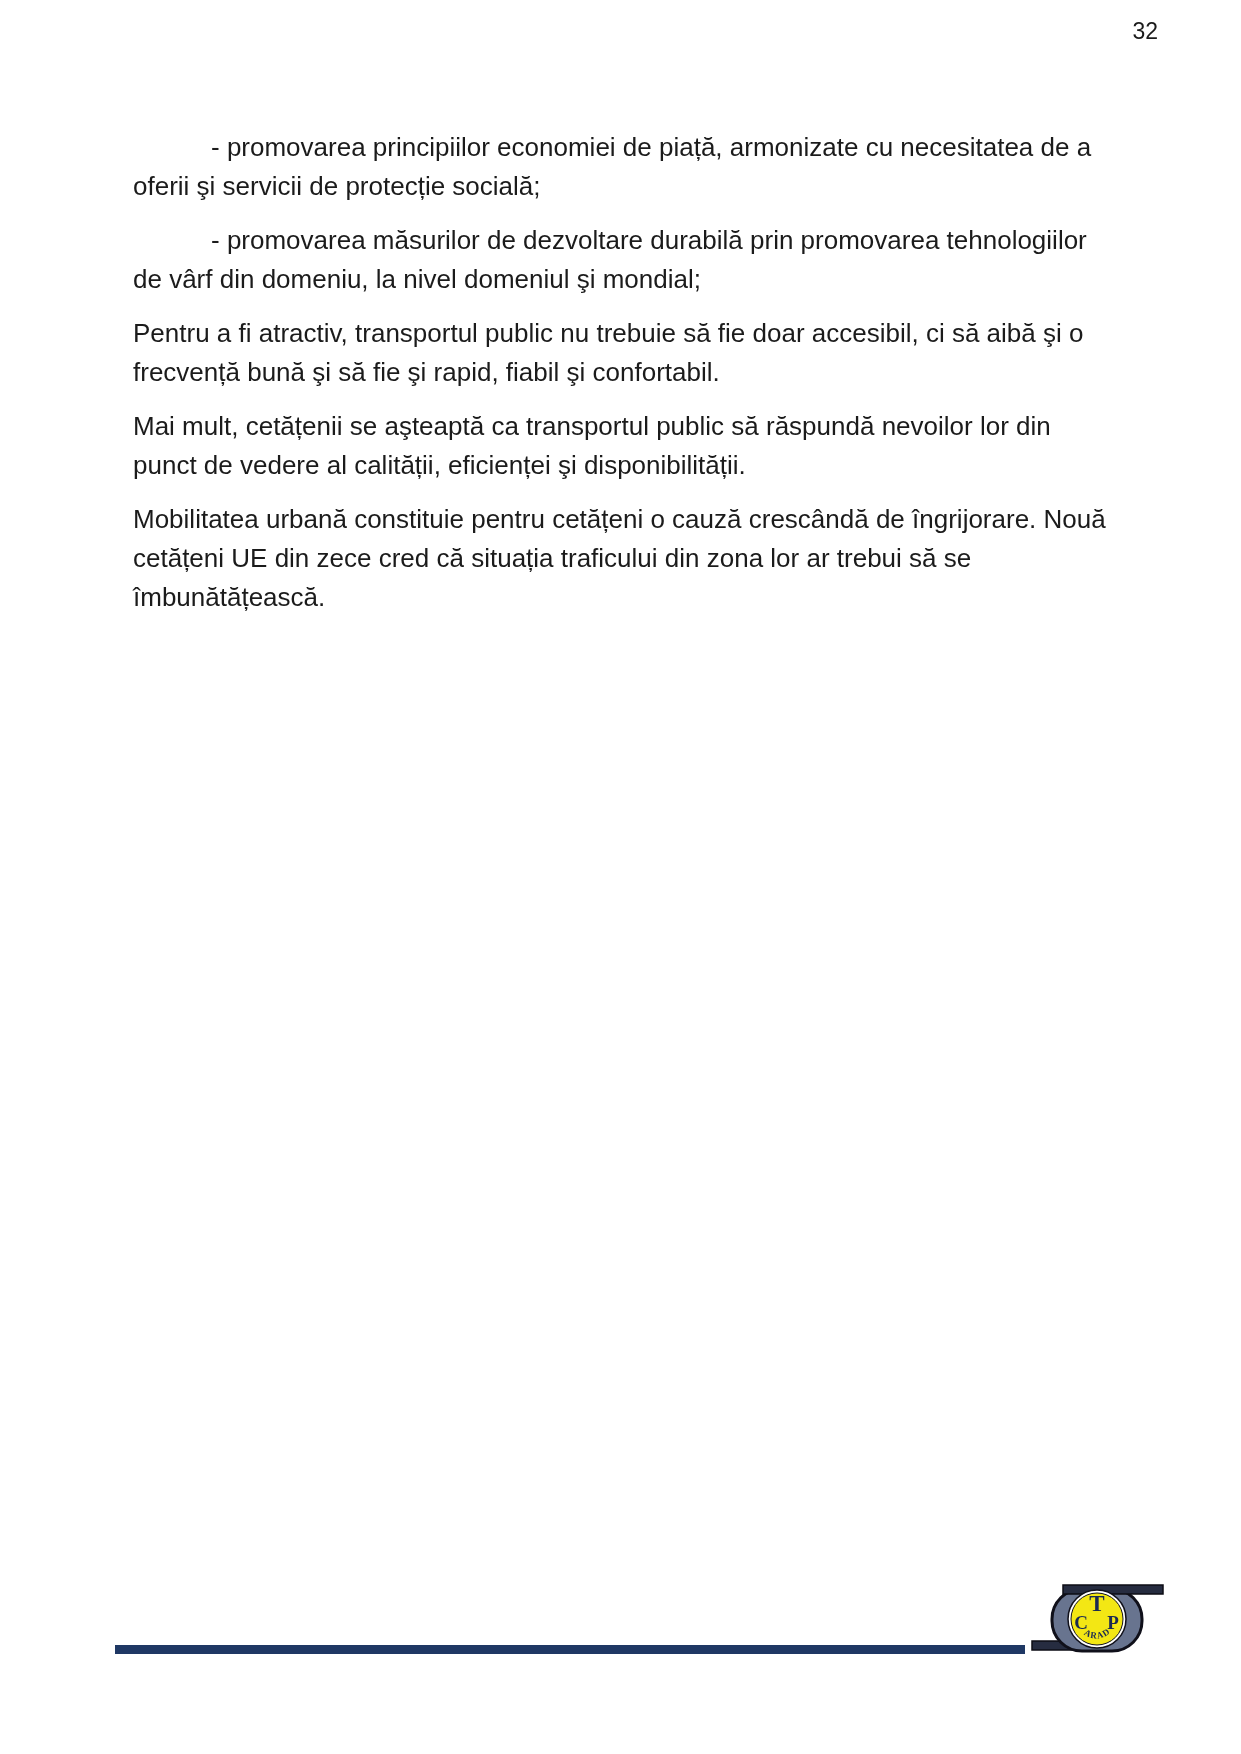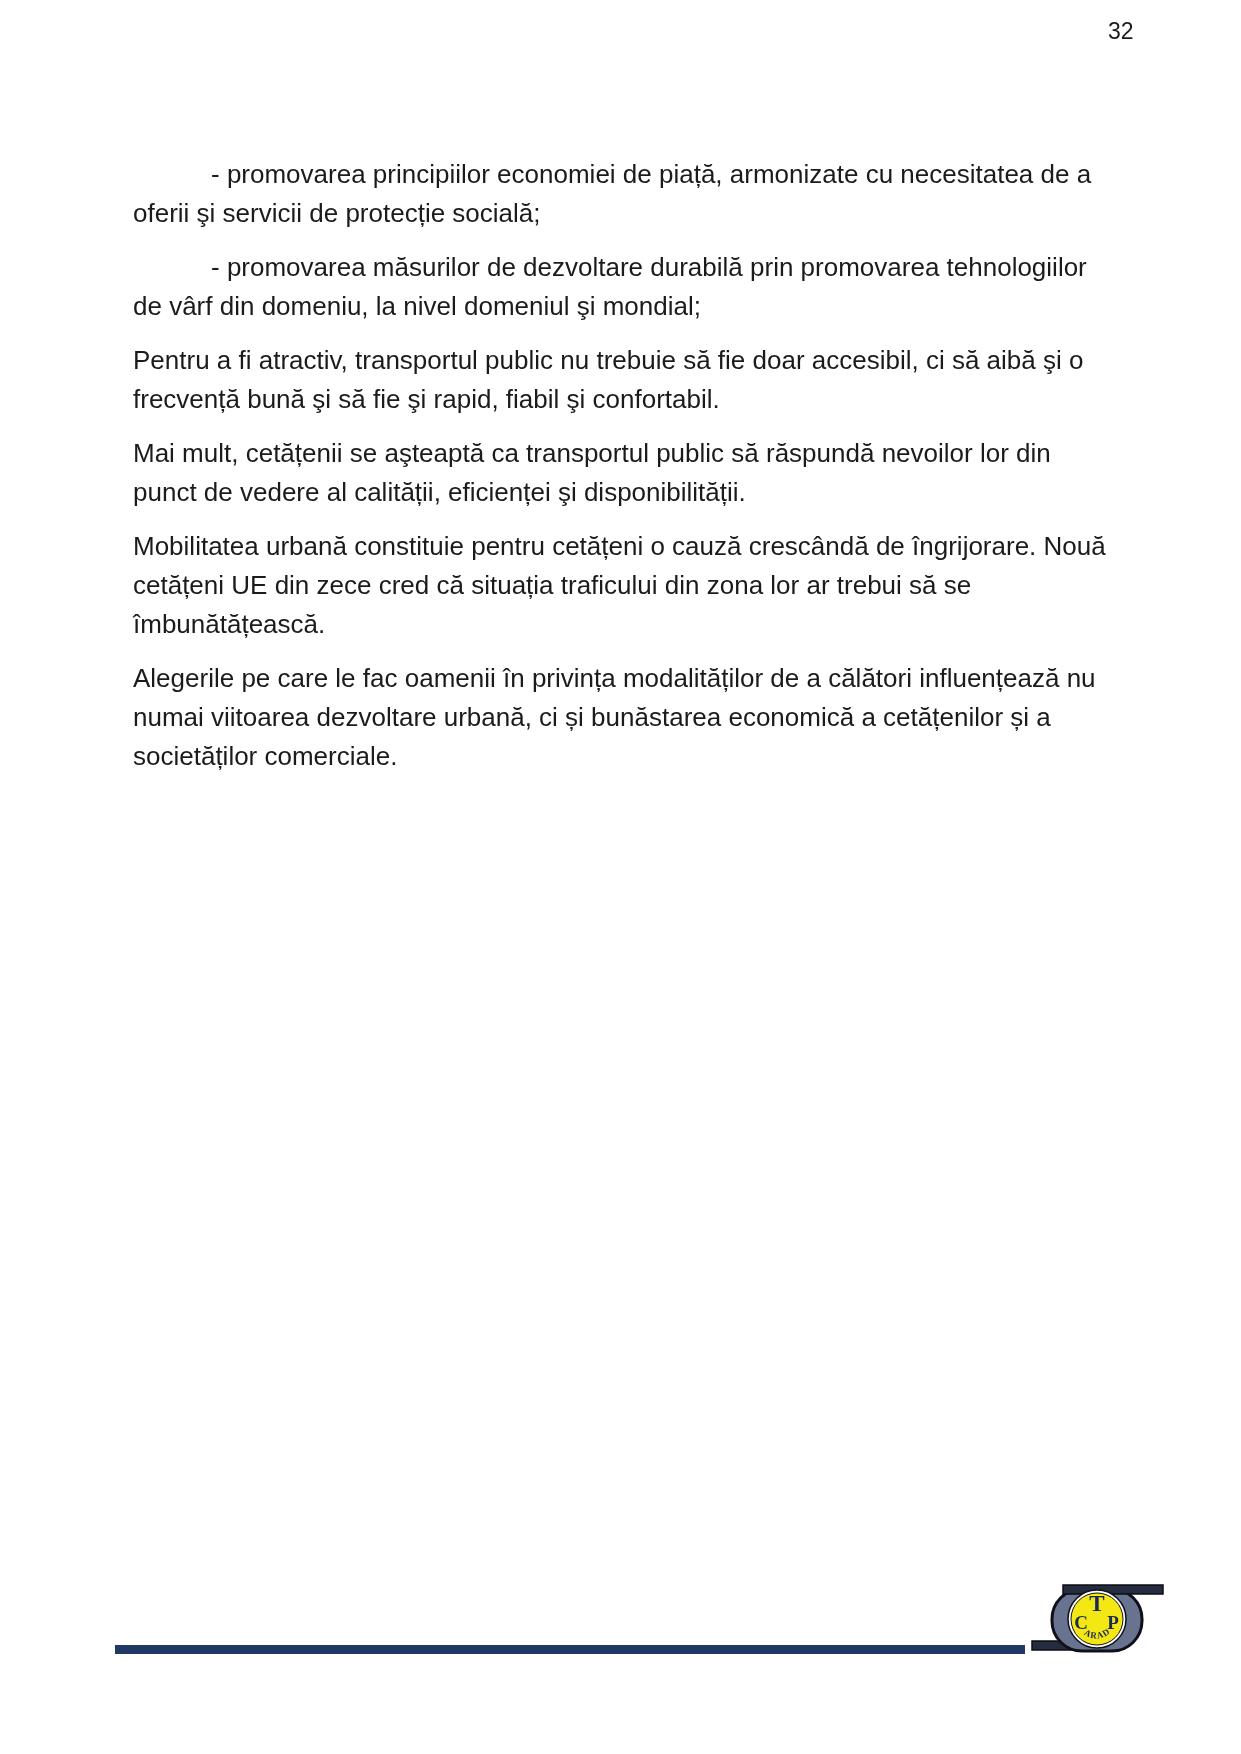--- a/index.html
+++ b/index.html
@@ -14,33 +14,32 @@
     height: 1754px;
     background: #ffffff;
     overflow: hidden;
     margin: 0 auto;
   }
   .page-number {
     position: absolute;
     top: 18px;
     left: 1108px;
     width: 50px;
-    text-align: left;
+    text-align: right;
     font-size: 23px;
     color: #1b1b1b;
   }
   .content {
     position: absolute;
     top: 128px;
     left: 133px;
     width: 985px;
     color: #1b1b1b;
     font-size: 26px;
     line-height: 39px;
-    margin-top: 27px;
   }
   .content p {
     margin: 0 0 15px 0;
     text-align: left;
   }
   .content p.indent {
     text-indent: 78px;
   }
   .footer-rule {
     position: absolute;
@@ -65,21 +64,20 @@
 <div class="page">
 
   <div class="page-number">32</div>
 
   <div class="content">
     <p class="indent">- promovarea principiilor economiei de piață, armonizate cu necesitatea de a oferii şi servicii de protecție socială;</p>
     <p class="indent">- promovarea măsurilor de dezvoltare durabilă prin promovarea tehnologiilor de vârf din domeniu, la nivel domeniul şi mondial;</p>
     <p>Pentru a fi atractiv, transportul public nu trebuie să fie doar accesibil, ci să aibă şi o frecvență bună şi să fie şi rapid, fiabil şi confortabil.</p>
     <p>Mai mult, cetățenii se aşteaptă ca transportul public să răspundă nevoilor lor din punct de vedere al calității, eficienței şi disponibilității.</p>
     <p>Mobilitatea urbană constituie pentru cetățeni o cauză crescândă de îngrijorare. Nouă cetățeni UE din zece cred că situația traficului din zona lor ar trebui să se îmbunătățească.</p>
-    <p>Alegerile pe care le fac oamenii în privința modalităților de a călători influențează nu numai viitoarea dezvoltare urbană, ci și bunăstarea economică a cetățenilor și a societăților comerciale.</p>
   </div>
 
   <div class="footer-rule"></div>
 
   <div class="logo-wrap">
     <svg width="135" height="80" viewBox="0 0 135 80" xmlns="http://www.w3.org/2000/svg">
       <defs>
         <path id="arad-arc" d="M 49 52 Q 67 70 86 50" fill="none"></path>
       </defs>
 

